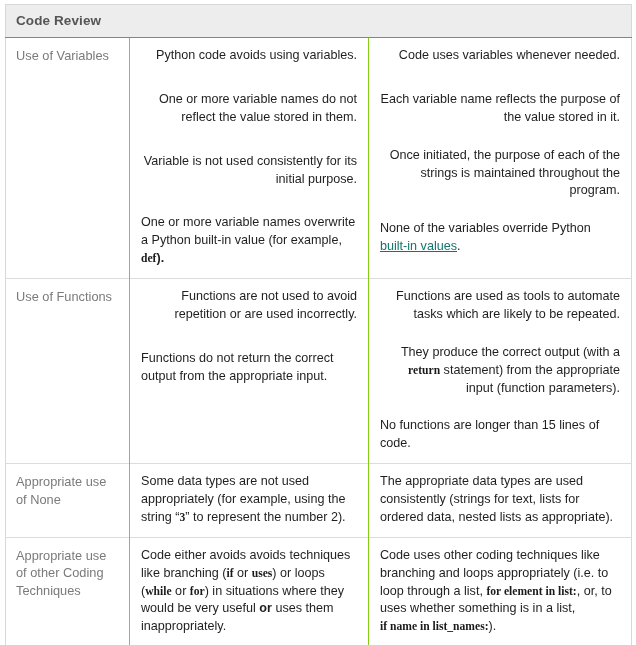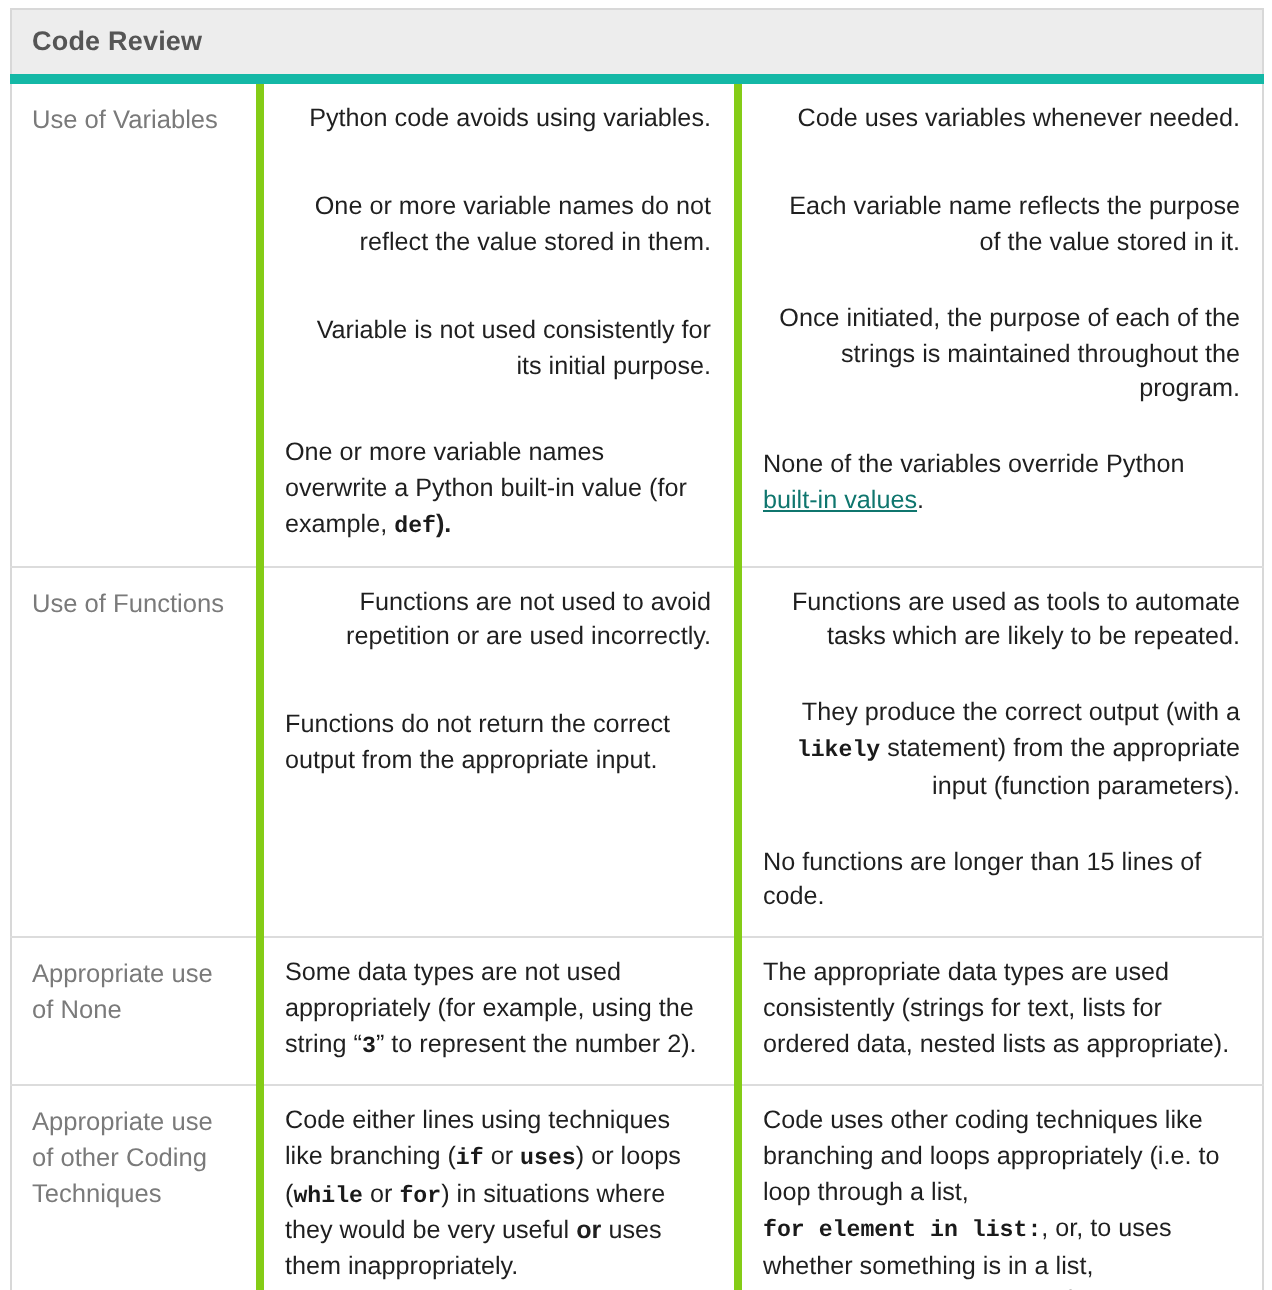--- a/index.html
+++ b/index.html
@@ -27,32 +27,32 @@
     table-layout: fixed;
     border: 1px solid #d8d8d8;
     background: #ffffff;
   }
   table.rubric col.c-criterion { width: 124px; }
   table.rubric col.c-left      { width: 239px; }
   table.rubric col.c-right     { width: 263px; }
 
   thead th.header-cell {
     background: #ededed;
-    border-bottom: 5px solid #14b8a6;
+    border-bottom: 1px solid #14b8a6;
     text-align: left;
     font-size: 13.5px;
     font-weight: bold;
     color: #555555;
     padding: 8px 10px 9px 10px;
     letter-spacing: 0.1px;
   }
 
   tbody td {
     border-top: 1px solid #dcdcdc;
-    border-right: 4px solid #84cc16;
+    border-right: 1px solid #84cc16;
     vertical-align: top;
     padding: 9px 11px 10px 11px;
     font-size: 12.6px;
     line-height: 1.42;
     color: #1f1f1f;
   }
   tbody td:last-child { border-right: none; }
   tbody tr:first-child td { border-top: none; }
 
   td.criterion {
@@ -61,21 +61,21 @@
     line-height: 1.38;
     padding-left: 10px;
   }
 
   .para { margin: 0 0 14px 0; }
   .para:last-child { margin-bottom: 0; }
   .gap-lg { margin-bottom: 26px; text-align: right; }
   .gap-md { margin-bottom: 20px; text-align: right; }
 
   code.code {
-    font-family: Liberation Mono, monospace;
+    font-family: Liberation Serif, serif;
     font-weight: bold;
     font-size: 11.6px;
     color: #1a1a1a;
     white-space: pre;
   }
   b.strong { font-weight: bold; }
   a.inline-link {
     color: #0f766e;
     text-decoration: underline;
   }
@@ -114,39 +114,39 @@
       </tr>
 
       <tr>
         <td class="criterion">Use of Functions</td>
         <td>
           <p class="para gap-lg">Functions are not used to avoid repetition or are used incorrectly.</p>
           <p class="para">Functions do not return the correct output from the appropriate input.</p>
         </td>
         <td>
           <p class="para gap-md">Functions are used as tools to automate tasks which are likely to be repeated.</p>
-          <p class="para gap-md"><span>They produce the correct output (with a </span><code class="code">likely</code><span> statement) from the appropriate input (function parameters).</span></p>
+          <p class="para gap-md"><span>They produce the correct output (with a </span><code class="code">return</code><span> statement) from the appropriate input (function parameters).</span></p>
           <p class="para">No functions are longer than 15 lines of code.</p>
         </td>
       </tr>
 
       <tr>
         <td class="criterion">Appropriate use of None</td>
         <td>
           <p class="para"><span>Some data types are not used appropriately (for example, using the string “</span><code class="code">3</code><span>” to represent the number 2).</span></p>
         </td>
         <td>
           <p class="para">The appropriate data types are used consistently (strings for text, lists for ordered data, nested lists as appropriate).</p>
         </td>
       </tr>
 
       <tr>
         <td class="criterion">Appropriate use of other Coding Techniques</td>
         <td>
-          <p class="para"><span>Code either lines using techniques like branching (</span><code class="code">if</code><span> or </span><code class="code">uses</code><span>) or loops (</span><code class="code">while</code><span> or </span><code class="code">for</code><span>) in situations where they would be very useful </span><b class="strong">or</b><span> uses them inappropriately.</span></p>
+          <p class="para"><span>Code either avoids avoids techniques like branching (</span><code class="code">if</code><span> or </span><code class="code">uses</code><span>) or loops (</span><code class="code">while</code><span> or </span><code class="code">for</code><span>) in situations where they would be very useful </span><b class="strong">or</b><span> uses them inappropriately.</span></p>
         </td>
         <td>
           <p class="para"><span>Code uses other coding techniques like branching and loops appropriately (i.e. to loop through a list, </span><code class="code">for element in list:</code><span>, or, to uses whether something is in a list, </span><code class="code">if name in list_names:</code><span>).</span></p>
         </td>
       </tr>
 
     </tbody>
   </table>
 </div>
 

